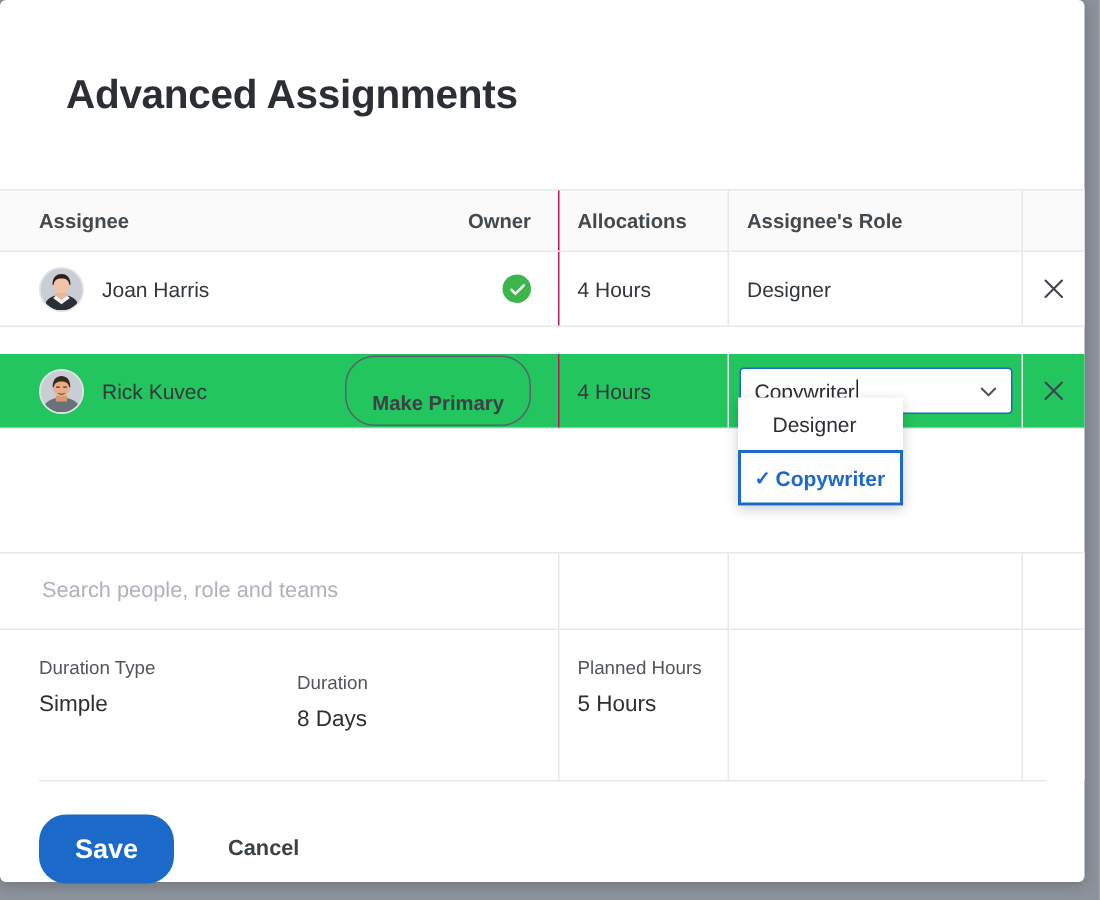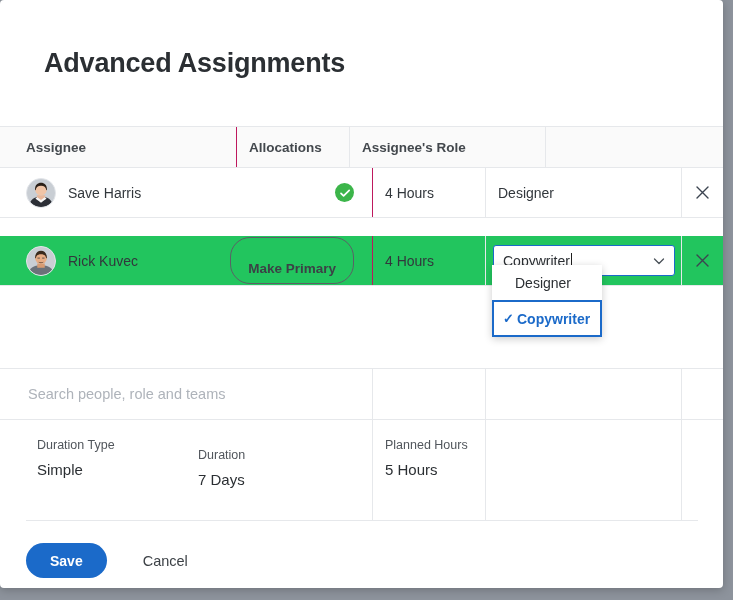--- a/index.html
+++ b/index.html
@@ -276,52 +276,55 @@
     left: 26px;
     top: 543px;
     display: flex;
     align-items: center;
   }
   .btn-save {
     background: #1b6ac9;
     color: #ffffff;
     border: none;
     border-radius: 18px;
-    height: 35px;
+    height: 46px;
     padding: 0 24px;
     font-family: "Liberation Sans", sans-serif;
-    font-size: 14px;
+    font-size: 18px;
     font-weight: bold;
     cursor: pointer;
   }
   .btn-cancel {
     background: transparent;
     border: none;
     color: #3c4146;
     font-family: "Liberation Sans", sans-serif;
     font-size: 14.5px;
-    font-weight: normal;
+    font-weight: bold;
     margin-left: 30px;
     cursor: pointer;
   }
 </style>
 </head>
 <body>
 
 <div id="screen">
 
   <div class="modal">
 
     <div class="modal-title">Advanced Assignments</div>
 
     <div class="table">
 
       <div class="trow head">
         <div class="c-assignee">
           <span class="th">Assignee</span>
+        </div>
+        <div class="c-owner">
+          <span class="th">Owner</span>
         </div>
         <div class="c-alloc">
           <span class="th">Allocations</span>
         </div>
         <div class="c-role">
           <span class="th">Assignee's Role</span>
         </div>
         <div class="c-action"></div>
       </div>
 
@@ -337,21 +340,21 @@
               <g clip-path="url(#clip1)">
                 <rect width="30" height="30" fill="#c9ced4"></rect>
                 <path d="M2 30c1-8 5.5-11 13-11s12 3 13 11z" fill="#2c2f36"></path>
                 <path d="M10.5 17.5h9v5h-9z" fill="#e8b79a"></path>
                 <circle cx="15" cy="11.5" r="6.2" fill="#f0c4a6"></circle>
                 <path d="M8.6 11.2c0-5 2.8-7.3 6.4-7.3s6.4 2.3 6.4 7.3c0 1-.4 1-0.8.2-.5-3-2.3-4.2-5.6-4.2s-5.1 1.2-5.6 4.2c-.4.8-.8.8-.8-.2z" fill="#2b2018"></path>
                 <path d="M11 19.5l4 3 4-3 2 1.5-6 4.5-6-4.5z" fill="#f5f5f5"></path>
               </g>
             </svg>
           </span>
-          <span class="td">Save Harris</span>
+          <span class="td">Joan Harris</span>
         </div>
         <div class="c-owner">
           <span class="owner-check">
             <svg viewBox="0 0 12 12" xmlns="http://www.w3.org/2000/svg">
               <path d="M2 6.3l2.6 2.6L10.2 3.3" fill="none" stroke="#ffffff" stroke-width="1.7" stroke-linecap="round" stroke-linejoin="round"></path>
             </svg>
           </span>
         </div>
         <div class="c-alloc">
           <span class="td">4 Hours</span>
@@ -433,27 +436,27 @@
       <div class="search-cell">
         <input class="search-input" type="text" placeholder="Search people, role and teams" style="">
       </div>
       <div class="sr-div"></div>
       <div class="sr-div2"></div>
       <div class="sr-div3"></div>
     </div>
 
     <div class="dur-row">
       <div class="dur-main">
-        <div class="field" style="left:37px; top:18px;">
+        <div class="field" style="left:26px; top:18px;">
           <div class="flabel">Duration Type</div>
           <div class="fvalue">Simple</div>
         </div>
         <div class="field" style="left:198px; top:18px;margin-top:10px;">
           <div class="flabel">Duration</div>
-          <div class="fvalue">7 Days</div>
+          <div class="fvalue">8 Days</div>
         </div>
       </div>
       <div class="dur-col2">
         <div class="field" style="left:12px; top:18px;">
           <div class="flabel">Planned Hours</div>
           <div class="fvalue">5 Hours</div>
         </div>
       </div>
       <div class="dur-col3"></div>
       <div class="dur-col4"></div>

